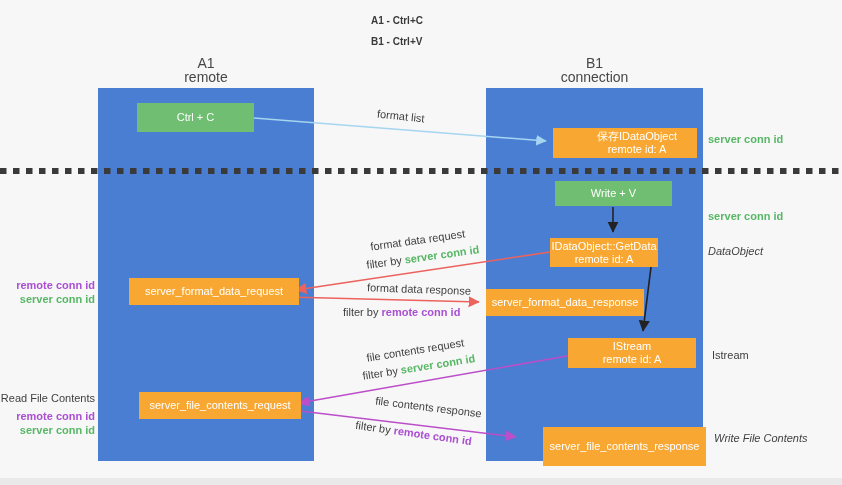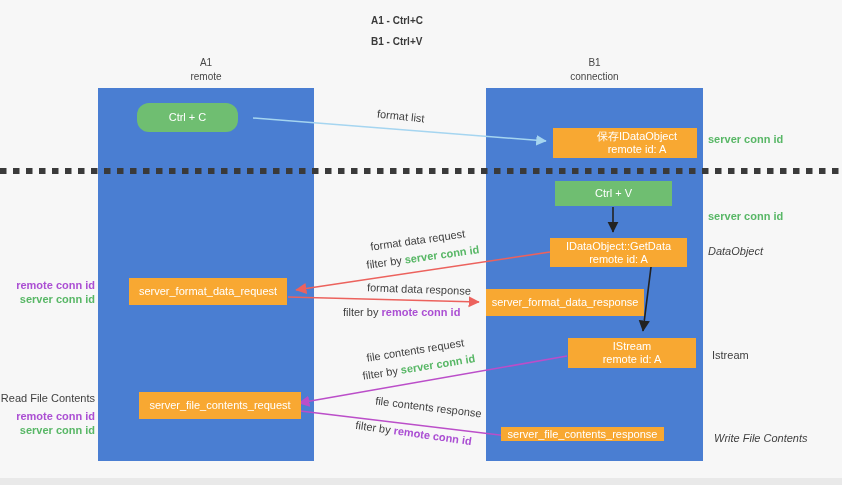--- a/index.html
+++ b/index.html
@@ -18,44 +18,44 @@
 
   .lane {
     position:absolute; top:88px; height:373px; width:216px;
     background:#4a7ed2; z-index:1;
   }
   .lane-a { left:98px; }
   .lane-b { left:486px; width:217px; }
 
   .lane-header {
     position:absolute; top:56px; width:216px; text-align:center;
-    font-size:10px; line-height:14px; color:#474747; z-index:3;
+    font-size:14px; line-height:14px; color:#474747; z-index:3;
   }
   .lane-header-a { left:98px; }
   .lane-header-b { left:486px; width:217px; }
 
   .arrows { position:absolute; left:0; top:0; z-index:2; }
 
   .box {
     position:absolute; z-index:3;
     display:flex; flex-direction:column; align-items:center; justify-content:center;
     color:#fff; font-size:11px; line-height:13px; text-align:center;
   }
   .green  { background:#6fbe71; }
   .orange { background:#f8a832; }
 
-  .box-ctrl-c   { left:137px; top:103px; width:101px; height:29px;border-radius:12px; }
+  .box-ctrl-c   { left:137px; top:103px; width:117px; height:29px; }
   .box-save     { left:553px; top:128px; width:120px; height:30px;padding-left:24px; }
   .box-ctrl-v   { left:555px; top:181px; width:117px; height:25px; }
-  .box-getdata  { left:550px; top:238px; width:137px; height:29px; }
-  .box-fmt-req  { left:129px; top:278px; width:158px; height:27px; }
+  .box-getdata  { left:550px; top:238px; width:108px; height:29px; }
+  .box-fmt-req  { left:129px; top:278px; width:170px; height:27px; }
   .box-fmt-resp { left:486px; top:289px; width:158px; height:27px; }
   .box-istream  { left:568px; top:338px; width:128px; height:30px; }
   .box-file-req { left:127px; top:392px; width:162px; height:27px;margin-left:12px; }
-  .box-file-resp{ left:501px; top:427px; width:163px; height:14px; }
+  .box-file-resp{ left:543px; top:427px; width:163px; height:39px; }
 
   .lbl { position:absolute; z-index:3; font-size:11px; color:#3f3f3f; white-space:nowrap; }
   .green-t  { color:#58b766; font-weight:700; }
   .purple-t { color:#ab4fd3; font-weight:700; }
 
   .right-align { text-align:right; width:95px; left:0; }
 
   .alabel {
     position:absolute; z-index:3; font-size:11px; color:#3f3f3f;
     white-space:nowrap; transform-origin:center;
@@ -124,21 +124,21 @@
   <div class="box green box-ctrl-c">
     <span>Ctrl + C</span>
   </div>
 
   <div class="box orange box-save">
     <span>保存IDataObject</span>
     <span>remote id: A</span>
   </div>
 
   <div class="box green box-ctrl-v">
-    <span>Ctrl + V</span>
+    <span>Write + V</span>
   </div>
 
   <div class="box orange box-getdata">
     <span>IDataObject::GetData</span>
     <span>remote id: A</span>
   </div>
 
   <div class="box orange box-fmt-req">
     <span>server_format_data_request</span>
   </div>

